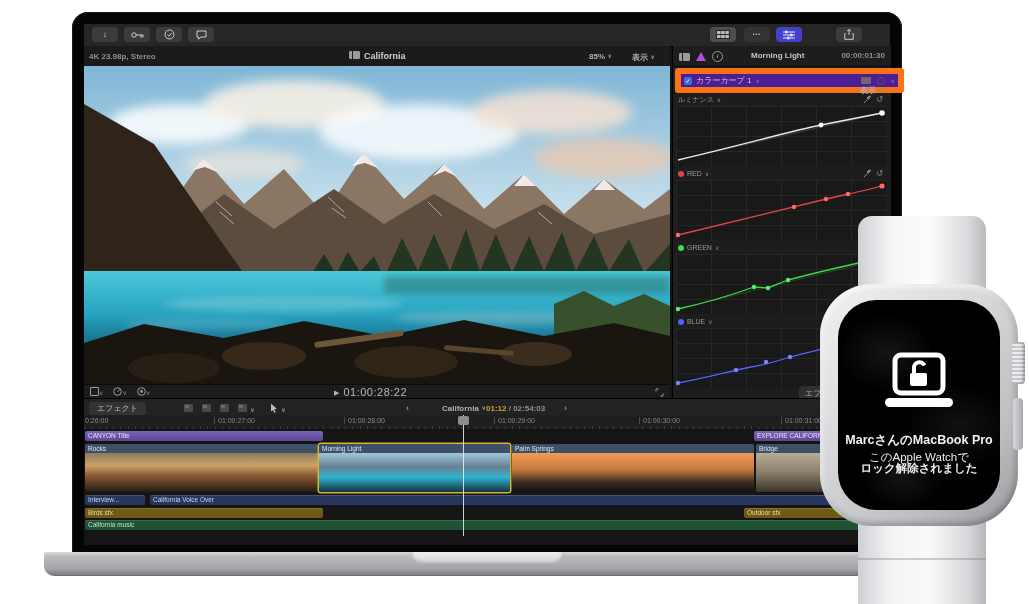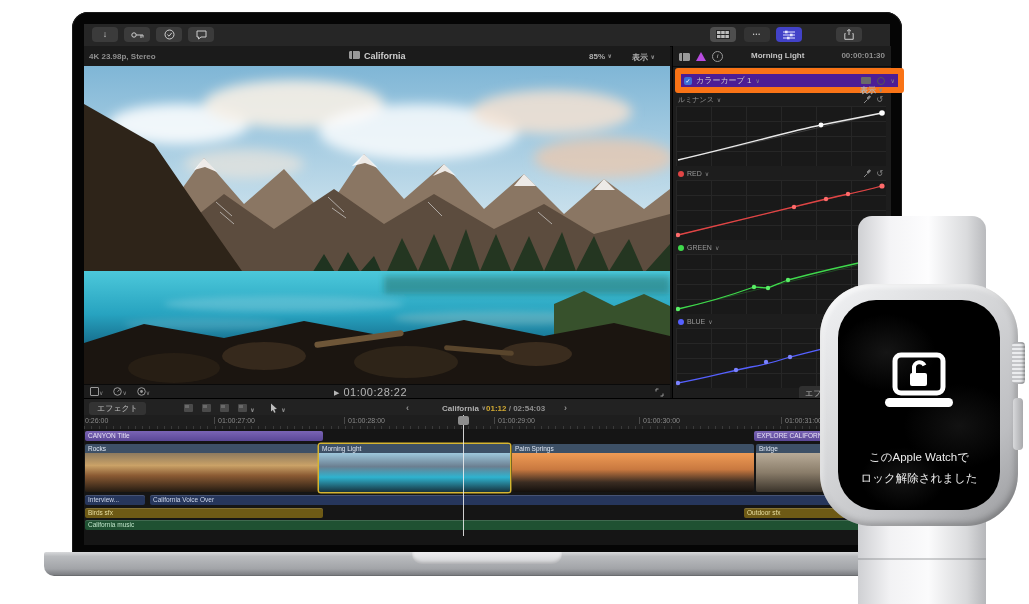--- a/index.html
+++ b/index.html
@@ -448,18 +448,19 @@
     <div class="crown"></div>
     <div class="side-btn"></div>
     <div class="w-screen">
       <div class="w-blobs"></div>
       <svg width="72" height="58" viewBox="0 0 72 58" style="position:absolute;left:45px;top:52px;">
         <rect x="12" y="3" width="48" height="38" rx="6" fill="none" stroke="#ffffff" stroke-width="5"></rect>
         <rect x="2" y="46" width="68" height="9" rx="4.5" fill="#ffffff"></rect>
         <rect x="27" y="21" width="17" height="13" rx="2" fill="#ffffff"></rect>
         <path d="M31,21 v-5 a5.5,5.5 0 0 1 10.5,-2.6" fill="none" stroke="#ffffff" stroke-width="4"></path>
       </svg>
+      <div class="w-title">MarcさんのMacBook Pro</div>
       <div class="w-line" style="top:150px;">このApple Watchで</div>
-      <div class="w-line" style="top:171px;">ロック解除されました</div>
+      <div class="w-line" style="top:161px;font-weight:bold;">ロック解除されました</div>
     </div>
   </div>
 
 </div>
 
 </body></html>

